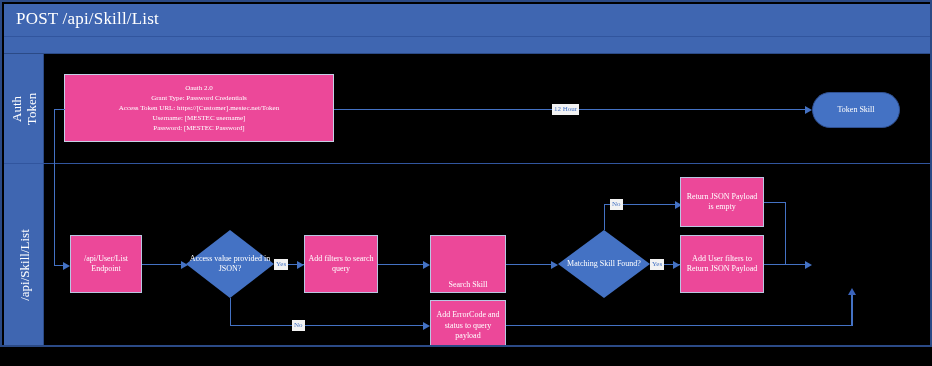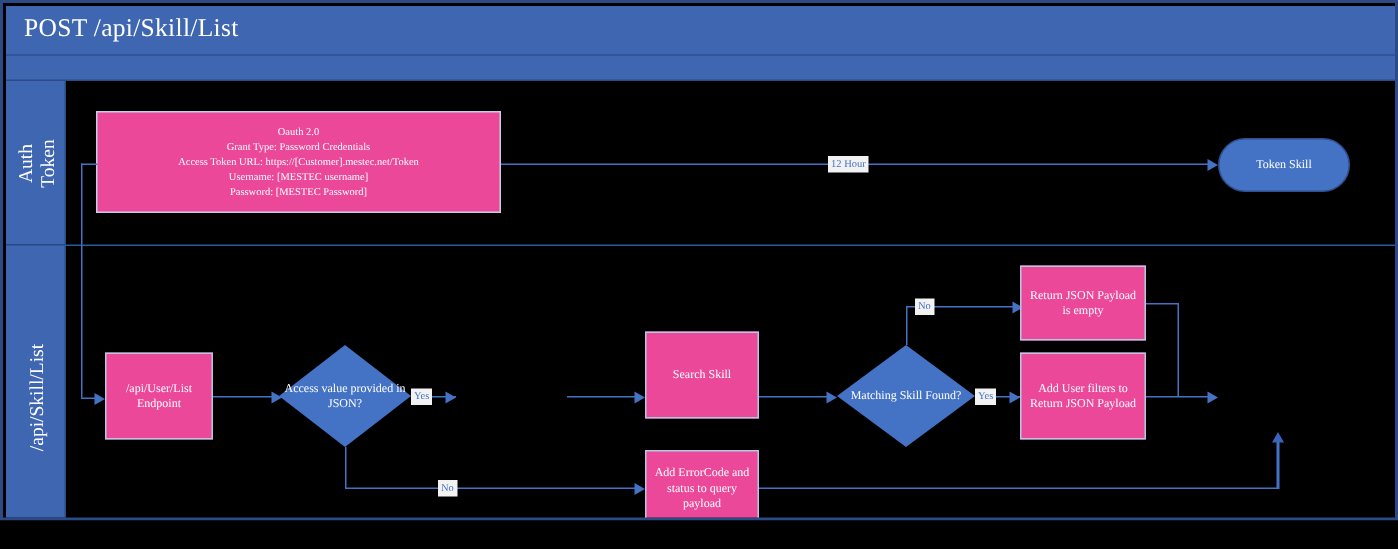--- a/index.html
+++ b/index.html
@@ -171,25 +171,28 @@
 
     <div class="node diamond" style="left:182px;top:66px;width:88px;height:68px;">
       <div class="dia"></div>
       <div class="txt">Access value provided in JSON?</div>
     </div>
 
     <div class="ln h" style="left:270px;top:100px;width:30px;"></div>
     <div class="arrow right" style="left:293px;top:97px;"></div>
     <div class="elabel" style="left:270px;top:95px;">Yes</div>
 
+    <div class="node" style="left:300px;top:71px;width:74px;height:58px;">
+      <div class="txt">Add filters to search query</div>
+    </div>
 
     <div class="ln h" style="left:374px;top:100px;width:46px;"></div>
     <div class="arrow right" style="left:419px;top:97px;"></div>
 
-    <div class="node" style="left:426px;top:57px;width:76px;height:58px;">
+    <div class="node" style="left:426px;top:71px;width:76px;height:58px;align-items:flex-end;">
       <div class="txt">Search Skill</div>
     </div>
 
     <div class="ln h" style="left:502px;top:100px;width:46px;"></div>
     <div class="arrow right" style="left:547px;top:97px;"></div>
 
     <div class="node diamond" style="left:554px;top:66px;width:92px;height:68px;">
       <div class="dia"></div>
       <div class="txt">Matching Skill Found?</div>
     </div>

